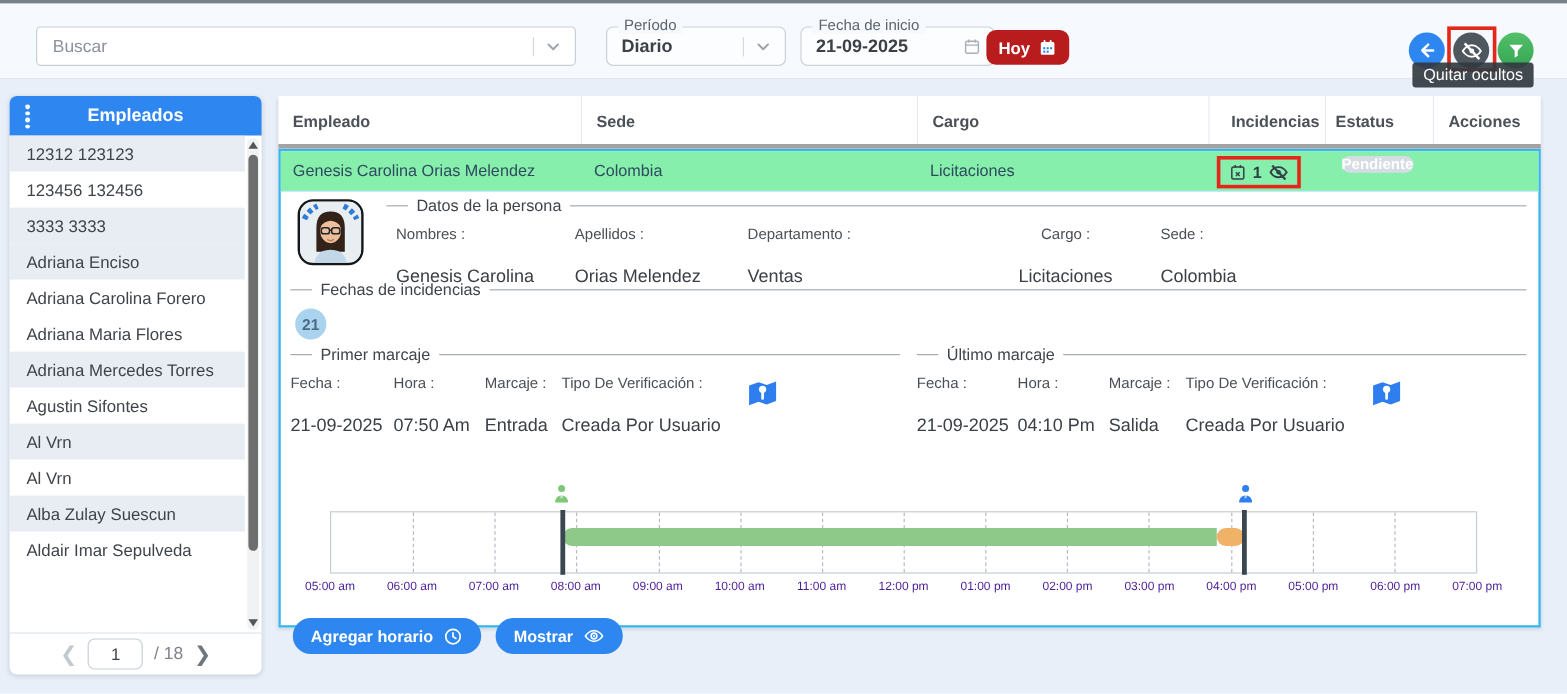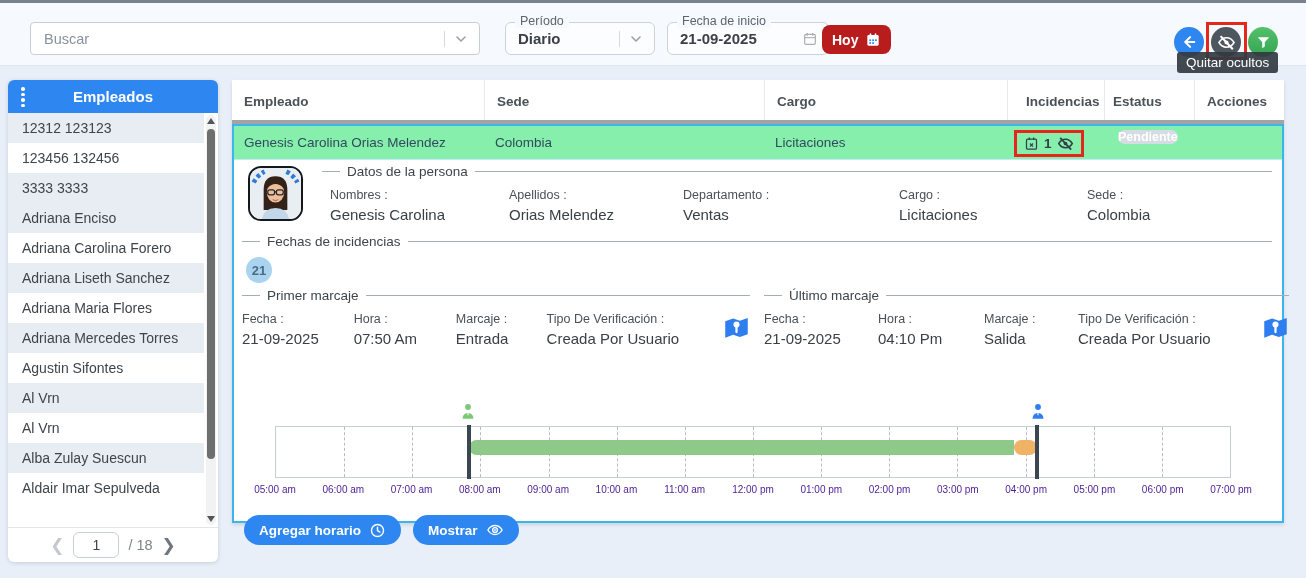--- a/index.html
+++ b/index.html
@@ -64,23 +64,23 @@
   .incid-num { font-size:13.5px; font-weight:bold; color:#33404a; }
   .badge { margin-left:13px; margin-top:6px; width:72px; height:22px; border-radius:12px; background:#d6dce3; color:#fff; font-size:12.5px; font-weight:bold; text-align:center; line-height:22px; }
 
   .detail { position:absolute; left:0; top:34px; right:0; bottom:0; }
   .avatar { position:absolute; left:14px; top:6px; width:55px; height:55px; border:2px solid #15181b; border-radius:13px; overflow:hidden; background:#e9eef3; }
   .fs-legend { display:flex; align-items:center; gap:7px; }
   .fs-legend .l1 { width:18px; height:1px; background:#a6acb3; }
   .fs-legend .lx { flex:1; height:1px; background:#a6acb3; }
   .fs-legend .cap { font-size:13.5px; color:#3f444a; white-space:nowrap; }
   .fs-persona { position:absolute; left:88px; top:4px; right:10px; }
-  .fields-row { display:flex; margin-top:9px; margin-left:8px;gap:30px; }
+  .fields-row { display:flex; margin-top:9px; margin-left:8px; }
   .fld .lbl { font-size:12.5px; color:#4a5056; white-space:nowrap; }
-  .fld .val { font-size:15px; color:#3b4046; margin-top:4px; white-space:nowrap; }
+  .fld .val { font-size:15px; color:#3b4046; margin-top:20px; white-space:nowrap; }
   .fs-fechas { position:absolute; left:8px; top:74px; right:10px; }
   .day-circle { margin:8px 0 0 4px; width:26px; height:26px; border-radius:50%; background:#a9d3ef; color:#4d6a83; font-size:13px; font-weight:bold; display:flex; align-items:center; justify-content:center; }
   .marcajes { position:absolute; left:8px; top:128px; right:10px; display:flex; gap:14px; }
   .fs-marcaje { position:relative; }
   .fs-primer { width:508px; }
   .fs-ultimo { flex:1; }
   .map-icon { margin-left:4px; margin-top:2px; }
 
   .timeline { position:absolute; left:2px; top:236px; right:0; height:110px; }
   .tl-box { position:absolute; left:39px; top:30px; width:956px; height:52px; border:1px solid #c6ccd2; background:#fff; }
@@ -172,21 +172,20 @@
         <i></i>
       </span>
     <span class="sb-title">Empleados</span>
   </div>
   <div class="sb-list">
       <div class="emp-item alt">12312 123123</div>
       <div class="emp-item">123456 132456</div>
       <div class="emp-item alt">3333 3333</div>
       <div class="emp-item alt">Adriana Enciso</div>
       <div class="emp-item">Adriana Carolina Forero</div>
-      <div class="emp-item alt">Adriana Liseth Sanchez</div>
       <div class="emp-item">Adriana Maria Flores</div>
       <div class="emp-item alt">Adriana Mercedes Torres</div>
       <div class="emp-item">Agustin Sifontes</div>
       <div class="emp-item alt">Al Vrn</div>
       <div class="emp-item">Al Vrn</div>
       <div class="emp-item alt">Alba Zulay Suescun</div>
       <div class="emp-item">Aldair Imar Sepulveda</div>
     </div>
   <div class="sb-scroll">
     <span class="arr arr-up"></span>
@@ -266,21 +265,21 @@
               <div class="val">Genesis Carolina</div>
             </div>
             <div class="fld" style="width: 144px;">
               <div class="lbl">Apellidos :</div>
               <div class="val">Orias Melendez</div>
             </div>
             <div class="fld" style="width: 186px;">
               <div class="lbl">Departamento :</div>
               <div class="val">Ventas</div>
             </div>
-            <div class="fld" style="width: 158px;">
+            <div class="fld" style="width: 158px; text-align: center;">
               <div class="lbl">Cargo :</div>
               <div class="val">Licitaciones</div>
             </div>
             <div class="fld">
               <div class="lbl">Sede :</div>
               <div class="val">Colombia</div>
             </div>
           </div>
       </div>
 

